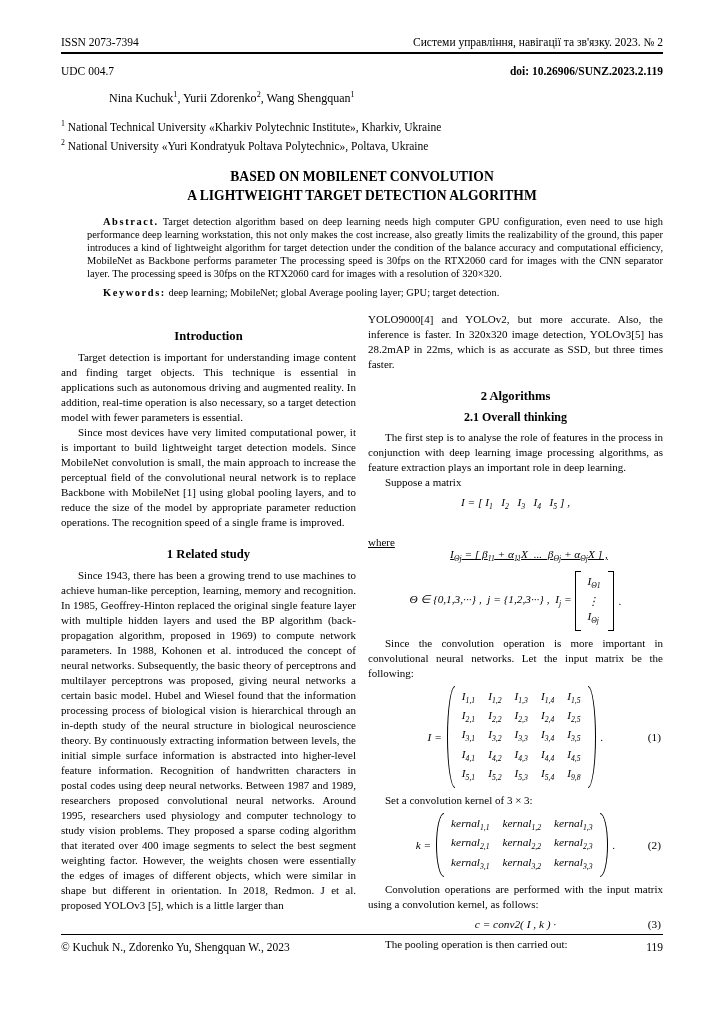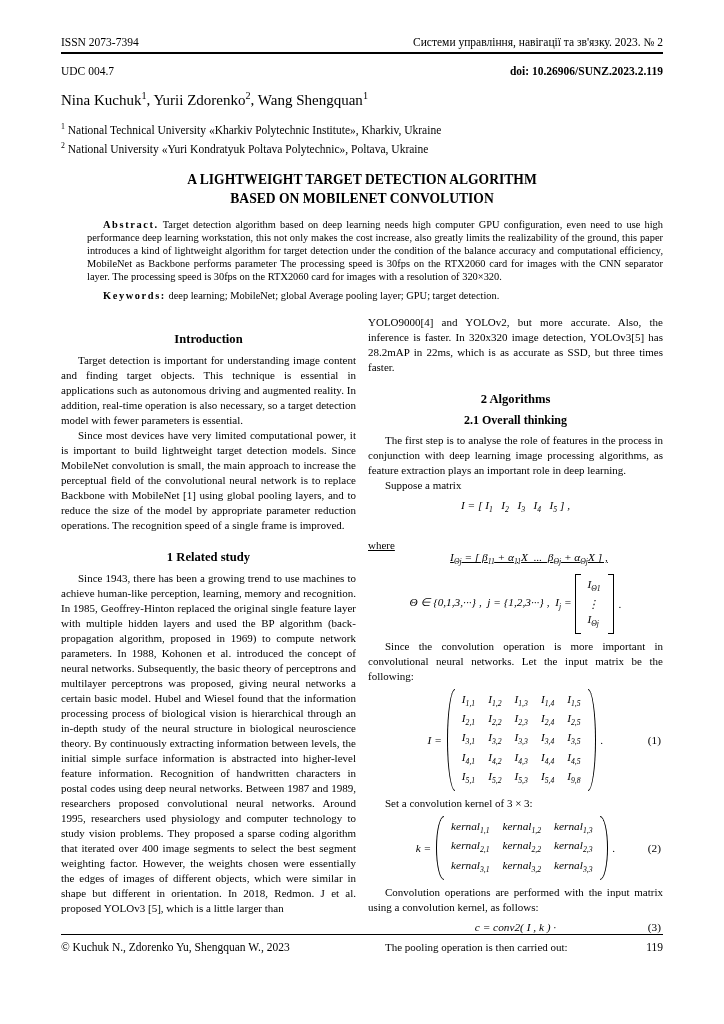--- a/index.html
+++ b/index.html
@@ -8,21 +8,21 @@
     color:#000; font-family:"Liberation Serif", serif;
     -webkit-font-smoothing:antialiased;
   }
   .page { position:absolute; inset:0; padding:36px 61px 0 61px; box-sizing:border-box; }
 
   
   .jrow { display:flex; justify-content:space-between; align-items:flex-start; font-size:11.5px; }
   .rule-thick { border-top:2.6px solid #000; margin-top:4px; }
   .udc-row { display:flex; justify-content:space-between; align-items:baseline; font-size:11.5px; margin-top:11px; }
   .doi { font-weight:bold; }
-  .authors { font-size:15px; margin-top:13px; }
+  .authors { font-size:12px; margin-top:13px;margin-left:48px; }
   .affils { font-size:11.5px; margin-top:10px; line-height:16px; }
   sup { font-size:68%; }
   sub { font-size:68%; }
 
   
   .title { text-align:center; font-weight:bold; font-size:13.6px; line-height:19px; margin-top:13px; }
   .abstract { margin:10px 0 0 26px; font-size:10.4px; line-height:13.2px; text-align:justify; text-indent:16px; }
   .kw { margin:5px 0 0 26px; font-size:10.4px; line-height:13.2px; text-indent:16px; }
   .sp-label { font-weight:bold; letter-spacing:1.6px; }
 
@@ -73,22 +73,22 @@
     <span class="doi">doi: 10.26906/SUNZ.2023.2.119</span>
   </div>
 
   <div class="authors">Nina Kuchuk<sup>1</sup>, Yurii Zdorenko<sup>2</sup>, Wang Shengquan<sup>1</sup></div>
   <div class="affils">
     <div><sup>1</sup> National Technical University «Kharkiv Polytechnic Institute», Kharkiv, Ukraine</div>
     <div><sup>2</sup> National University «Yuri Kondratyuk Poltava Polytechnic», Poltava, Ukraine</div>
   </div>
 
   <div class="title">
+    <div>BASED ON MOBILENET CONVOLUTION</div>
     <div>A LIGHTWEIGHT TARGET DETECTION ALGORITHM</div>
-    <div>BASED ON MOBILENET CONVOLUTION</div>
   </div>
 
   <p class="abstract"><span class="sp-label">Abstract.</span><span> Target detection algorithm based on deep learning needs high computer GPU configuration, even need to use high performance deep learning workstation, this not only makes the cost increase, also greatly limits the realizability of the ground, this paper introduces a kind of lightweight algorithm for target detection under the condition of the balance accuracy and computational efficiency, MobileNet as Backbone performs parameter The processing speed is 30fps on the RTX2060 card for images with the CNN separator layer. The processing speed is 30fps on the RTX2060 card for images with a resolution of 320×320.</span></p>
   <p class="kw"><span class="sp-label">Keywords:</span><span> deep learning; MobileNet; global Average pooling layer; GPU; target detection.</span></p>
 
   <div class="cols">
 
     <div class="col">
       <h3 class="chead">Introduction</h3>
       <p>Target detection is important for understanding image content and finding target objects. This technique is essential in applications such as autonomous driving and augmented reality. In addition, real-time operation is also necessary, so a target detection model with fewer parameters is essential.</p>

